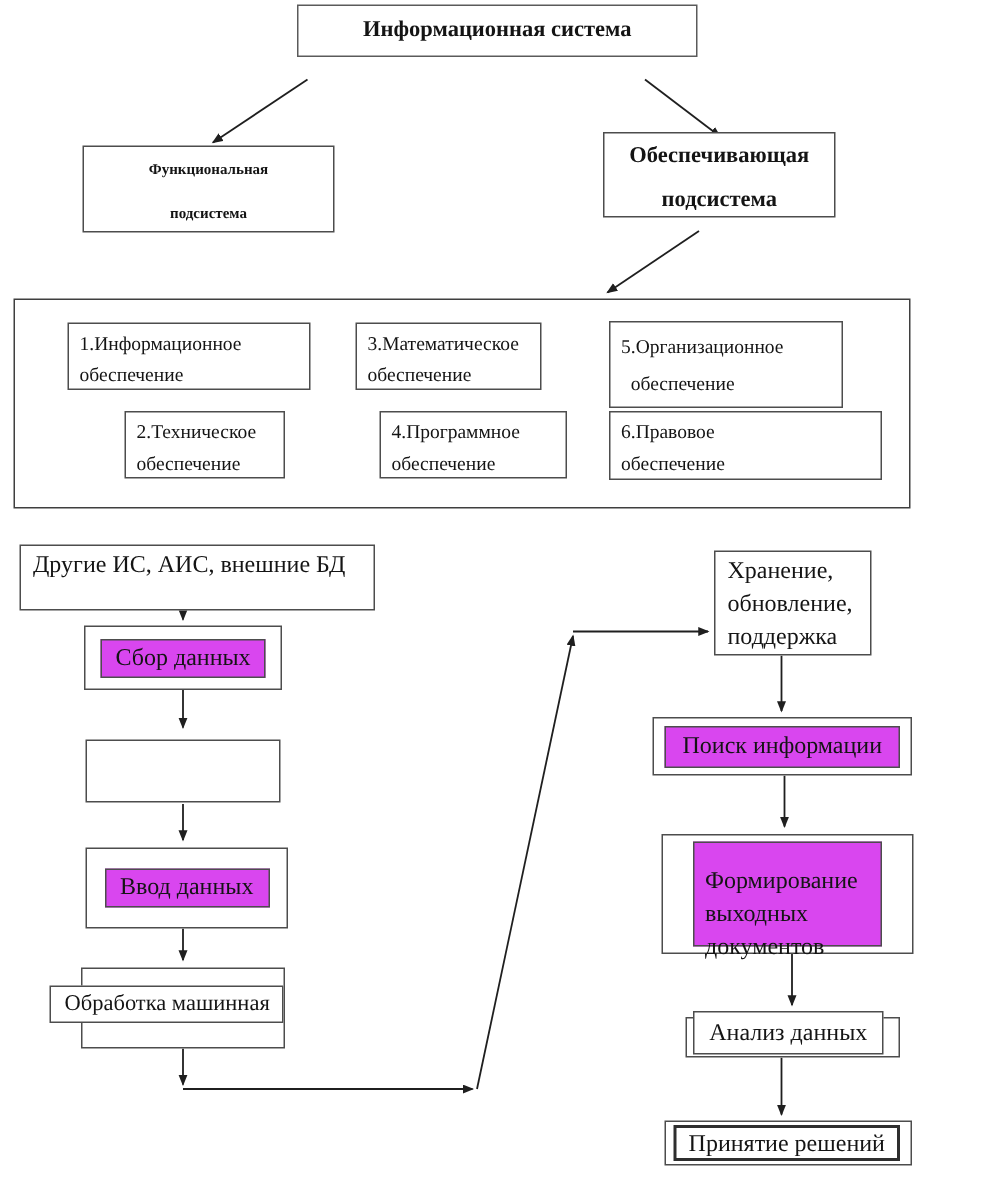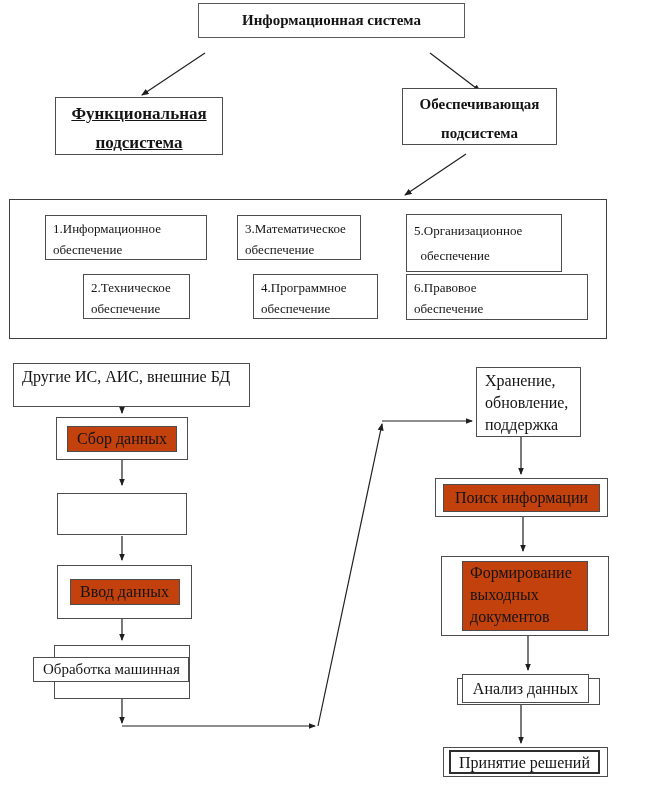--- a/index.html
+++ b/index.html
@@ -22,22 +22,22 @@
   }
   
   .root-box{
     left:198px;top:3px;width:267px;height:35px;
     border-color:#5a5a5a;
     display:flex;align-items:center;justify-content:center;
     font-weight:bold;font-size:15px;
   }
   .func-box{
     left:55px;top:97px;width:168px;height:58px;
-    text-align:center;font-weight:bold;font-size:17px;
-    line-height:29px;padding-top:1px;text-decoration:underline;
+    text-align:center;font-weight:bold;font-size:10px;
+    line-height:29px;padding-top:1px;
   }
   .prov-box{
     left:402px;top:88px;width:155px;height:57px;
     text-align:center;font-weight:bold;font-size:15px;
     line-height:29px;padding-top:1px;
   }
   
   .support-frame{left:9px;top:199px;width:598px;height:140px;border-color:#3f3f3f;}
   .sup{font-size:13px;line-height:21px;padding:2px 2px 0 7px;}
   .sup-1{left:45px;top:215px;width:162px;height:45px;}
@@ -45,33 +45,33 @@
   .sup-5{left:406px;top:214px;width:156px;height:58px;line-height:25px;padding-top:3px;}
   .sup-2{left:83px;top:274px;width:107px;height:45px;}
   .sup-4{left:253px;top:274px;width:125px;height:45px;}
   .sup-6{left:406px;top:274px;width:182px;height:46px;}
   
   .src-box{left:13px;top:363px;width:237px;height:44px;font-size:16px;line-height:26px;padding-left:8px;}
   .storage-box{left:476px;top:367px;width:105px;height:70px;font-size:16px;line-height:22px;padding:2px 0 0 8px;}
   
   .dbl{display:flex;align-items:center;justify-content:center;}
   .dbl .inner{
-    box-sizing:border-box;border:1px solid #4d4d4d;background:#c2410c;
+    box-sizing:border-box;border:1px solid #4d4d4d;background:#d946ef;
     font-size:16px;text-align:center;white-space:nowrap;
   }
   .collect-box{left:56px;top:417px;width:132px;height:43px;}
   .collect-box .inner{width:110px;height:26px;line-height:24px;}
   .input-box{left:57px;top:565px;width:135px;height:54px;}
   .input-box .inner{width:110px;height:26px;line-height:24px;}
   .search-box{left:435px;top:478px;width:173px;height:39px;}
   .search-box .inner{width:157px;height:28px;line-height:26px;}
   .docs-box{left:441px;top:556px;width:168px;height:80px;}
   .docs-box .inner{
     width:126px;height:70px;text-align:left;white-space:pre-line;
-    line-height:22px;padding:0 0 0 7px;
+    line-height:22px;padding:15px 0 0 7px;
   }
   
   .back{border:1px solid #4d4d4d;background:#fff;}
   .manual-back{left:57px;top:493px;width:130px;height:42px;}
   .manual-front{left:49px;top:503px;width:147px;height:25px;font-size:16px;line-height:23px;padding-left:9px;white-space:nowrap;}
   .machine-back{left:54px;top:645px;width:136px;height:54px;}
   .machine-front{left:33px;top:657px;width:156px;height:25px;font-size:15px;line-height:23px;padding-left:9px;white-space:nowrap;}
   .analysis-back{left:457px;top:678px;width:143px;height:27px;}
   .analysis-front{left:462px;top:674px;width:127px;height:29px;font-size:16px;line-height:27px;text-align:center;white-space:nowrap;}
   

